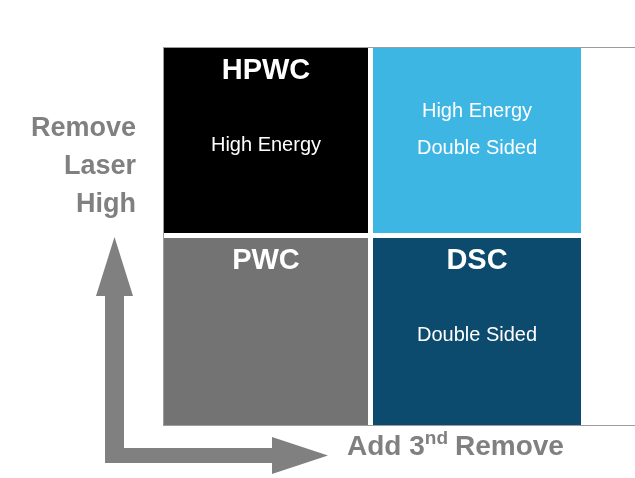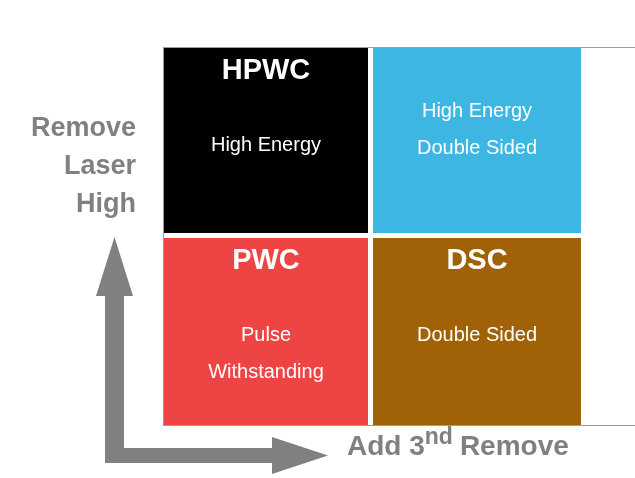--- a/index.html
+++ b/index.html
@@ -18,21 +18,21 @@
     gap:5px; outline:1px solid #9c9c9c; background:#ffffff;
   }
   .cell { color:#ffffff; text-align:center; padding-top:4px; box-sizing:border-box; }
   .cell-title { font-size:29px; font-weight:bold; line-height:34px; }
   .cell-body { margin-top:40px; font-size:20px; line-height:37px; font-weight:normal; }
   .arrows { position:absolute; left:0; top:0; pointer-events:none; }
   .x-label {
     position:absolute; left:347px; top:430px;
     font-size:28px; font-weight:bold; color:#808080; white-space:nowrap;
   }
-  .x-label .sup { font-size:23px; position:relative; top:-11px; margin-right:7px; }
+  .x-label .sup { font-size:19px; position:relative; top:-11px; margin-right:7px; }
 </style>
 </head>
 <body>
 
 <div class="stage">
 
   <div class="y-label">
     <div>Remove</div>
     <div>Laser</div>
     <div>High</div>
@@ -48,29 +48,25 @@
       </div>
     </div>
 
     <div class="cell" style="background-color: rgb(62, 182, 228);">
       <div class="cell-body">
         <div>High Energy</div>
         <div>Double Sided</div>
       </div>
     </div>
 
-    <div class="cell" style="background-color: #ef4444;">
+    <div class="cell" style="background-color: #737373;">
       <div class="cell-title">PWC</div>
-      <div class="cell-body">
-        <div>Pulse</div>
-        <div>Withstanding</div>
-      </div>
     </div>
 
-    <div class="cell" style="background-color: #a16207;">
+    <div class="cell" style="background-color: #0c4a6e;">
       <div class="cell-title">DSC</div>
       <div class="cell-body">
         <div>Double Sided</div>
         <div></div>
       </div>
     </div>
 
   </div>
 
   <svg class="arrows" width="635" height="478" viewBox="0 0 635 478">

